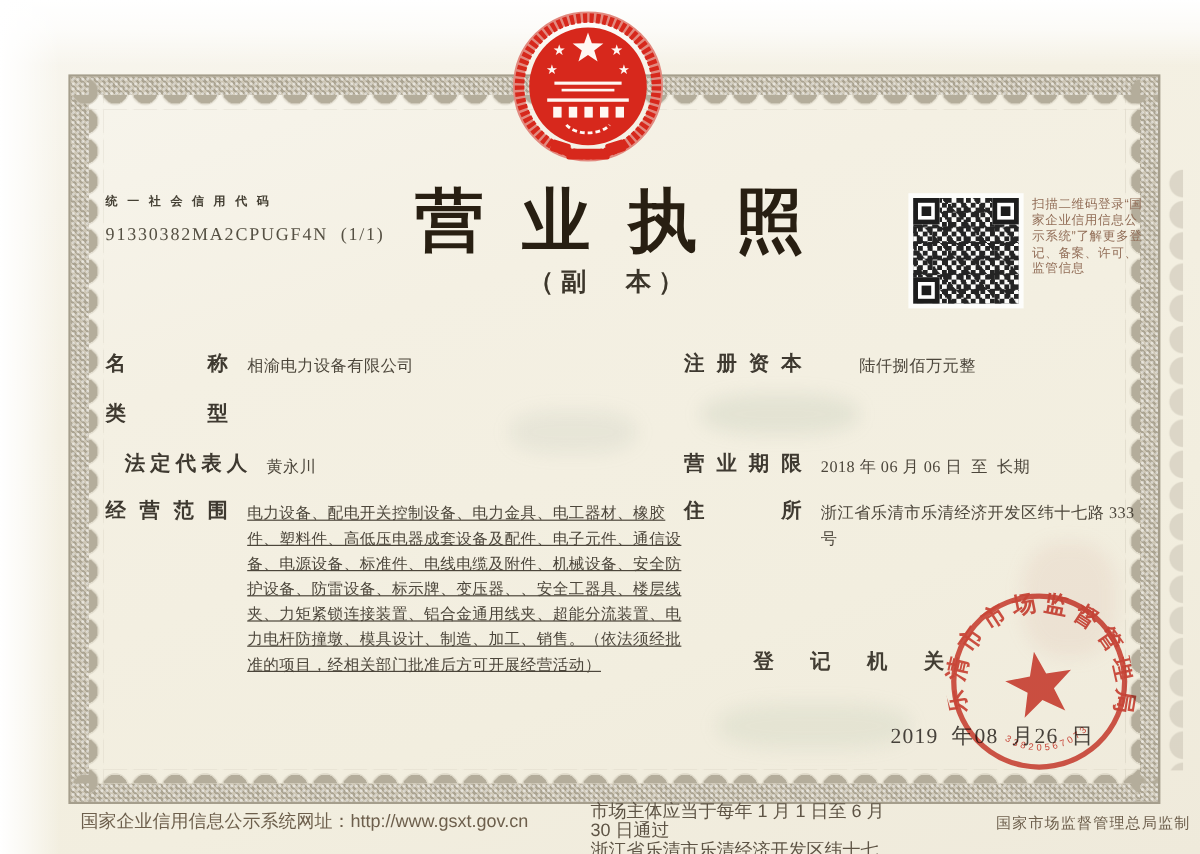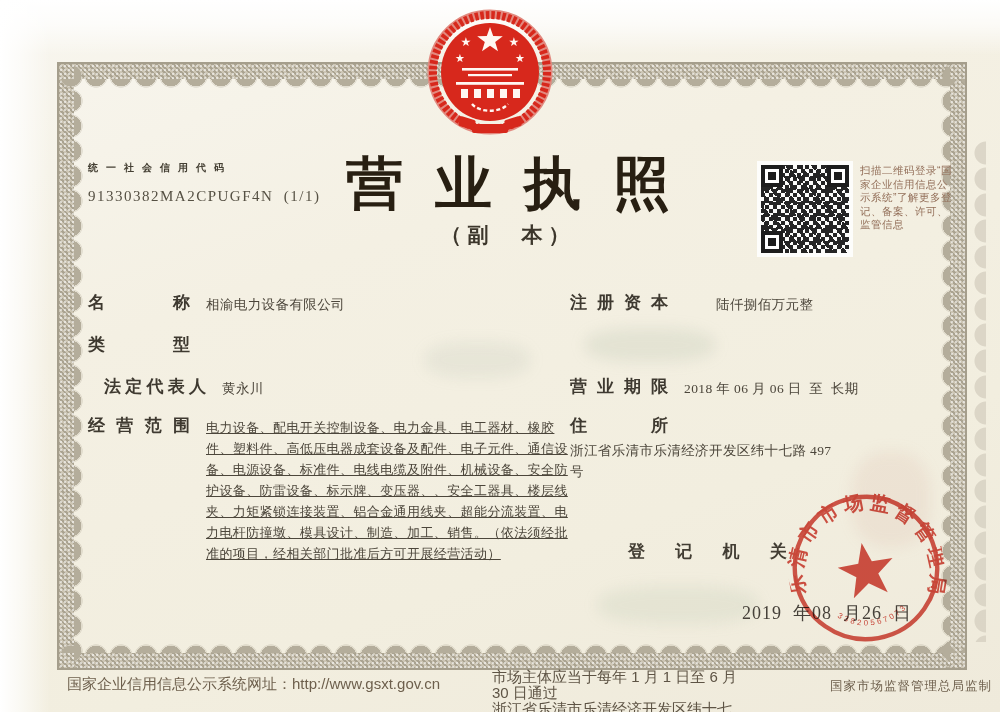--- a/index.html
+++ b/index.html
@@ -82,21 +82,21 @@
     text-align:justify;text-align-last:justify;font-family:"Liberation Serif","DejaVu Serif",serif;}
   .lw{width:102px;margin-right:16px;}
   .rw{width:98px;margin-right:16px;}
   .fvalue{font-family:"Liberation Serif","DejaVu Serif",serif;font-size:13.5px;color:#4c463b;
     padding-top:3px;line-height:21px;letter-spacing:.4px;}
   .pre{white-space:pre;}
   .f-name{left:88px;top:291px;}   .f-type{left:88px;top:333px;}
   .f-legal{left:88px;top:375px;margin-left:16px;}  .f-scope{left:88px;top:414px;}
   .f-scope .fvalue{width:362px;font-size:13px;text-decoration:underline;}
   .f-capital{left:570px;top:291px;gap:32px;} .f-est{left:570px;top:333px;}
-  .f-term{left:570px;top:375px;}    .f-addr{left:570px;top:414px;flex-direction:column;}
+  .f-term{left:570px;top:375px;}    .f-addr{left:570px;top:414px;}
   .f-addr .fvalue{width:264px;}
 
   
   .registry-label{position:absolute;left:628px;top:540px;z-index:2;font-weight:bold;font-size:17px;
     letter-spacing:13px;color:#423d33;font-family:"Liberation Serif","DejaVu Serif",serif;}
   .issue-date{position:absolute;left:742px;top:601px;z-index:2;white-space:pre;
     font-family:"Liberation Serif","DejaVu Serif",serif;font-size:18px;color:#46413a;letter-spacing:1px;}
   .seal{position:absolute;left:788px;top:490px;z-index:4;transform:rotate(-10deg);
     mix-blend-mode:multiply;opacity:.9;}
 
@@ -187,21 +187,21 @@
   <div class="field f-capital">
     <span class="flabel rw">注 册 资 本</span>
     <span class="fvalue">陆仟捌佰万元整</span>
   </div>
   <div class="field f-term">
     <span class="flabel rw">营 业 期 限</span>
     <span class="fvalue pre">2018 年 06 月 06 日  至  长期</span>
   </div>
   <div class="field f-addr">
     <span class="flabel rw">住 所</span>
-    <span class="fvalue">浙江省乐清市乐清经济开发区纬十七路 497 号</span>
+    <span class="fvalue">浙江省乐清市乐清经济开发区纬十七路 333 号</span>
   </div>
 
   <div class="registry-label">登 记 机 关</div>
   <div class="issue-date">2019  年08  月26  日</div>
 
   <svg class="seal" width="156" height="156" viewBox="0 0 160 160">
     <circle cx="80" cy="80" r="73" fill="none" stroke="#cf372b" stroke-width="4.5" opacity=".92"></circle>
     <polygon fill="#cf372b" opacity=".95" points="80,54 87.05,74.29 108.53,74.73 91.41,87.71 97.63,108.27 80,96 62.37,108.27 68.59,87.71 51.47,74.73 72.95,74.29"></polygon>
     <defs>
       <path id="sealArcTop" d="M 18,108 A 66,66 0 1 1 142,108" fill="none"></path>

